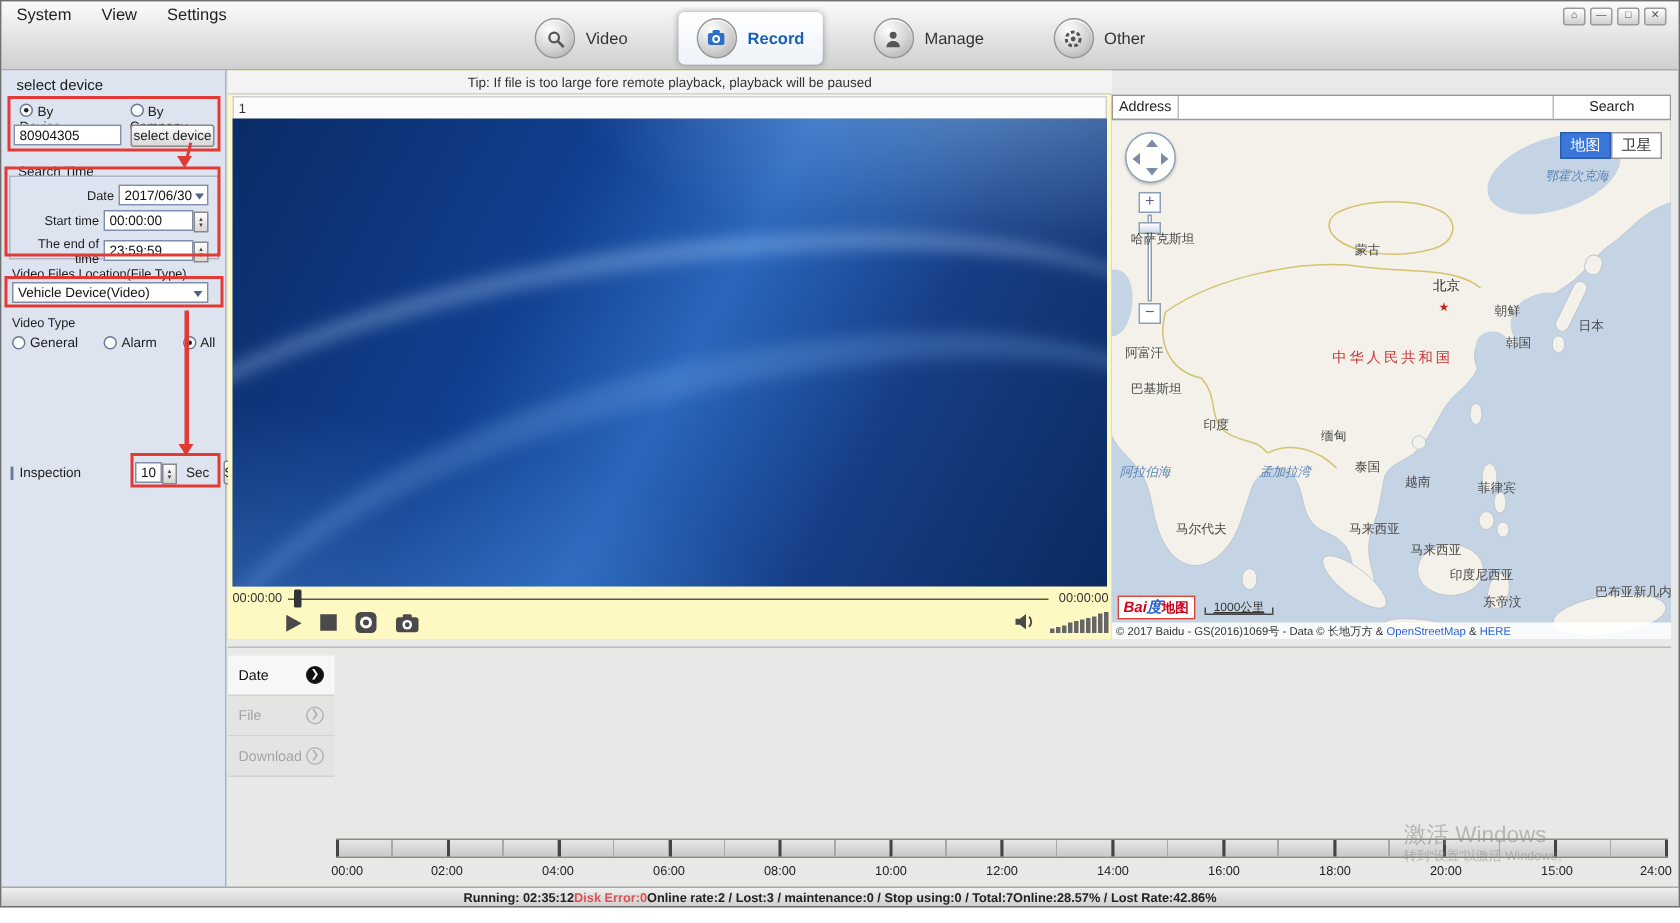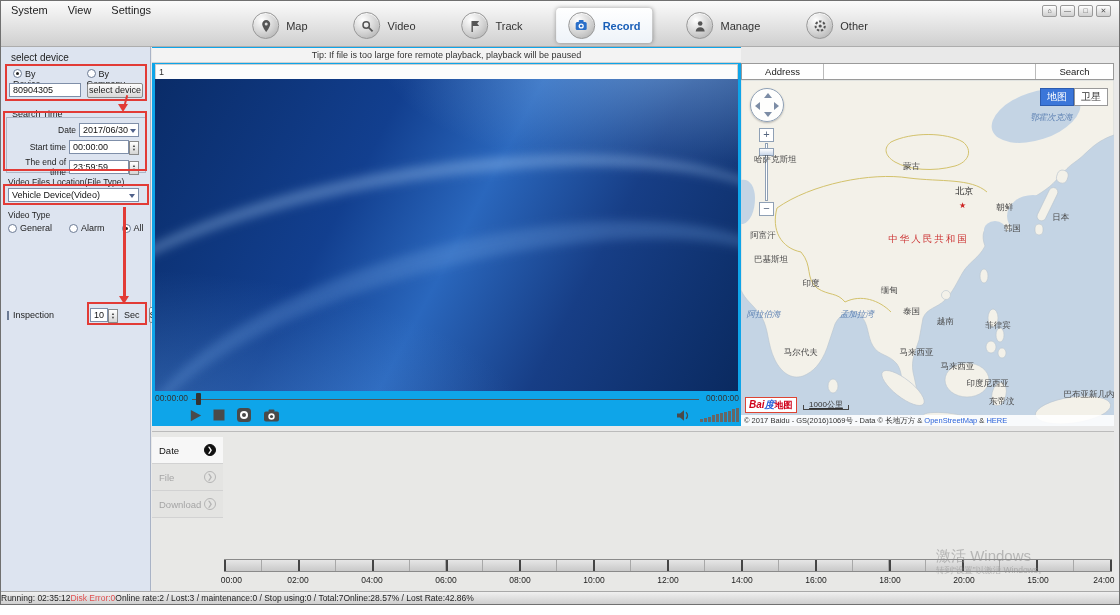--- a/index.html
+++ b/index.html
@@ -40,21 +40,21 @@
 .vt-opt{display:flex;align-items:center;font-size:9px;}
 .insp-row{position:absolute;left:6px;top:260px;right:4px;display:flex;align-items:center;gap:4px;}
 .chk{width:9px;height:9px;border:1px solid #6b7a94;background:#fff;}
 .insp-spin{width:22px;position:relative;margin-left:32px;}
 .search-btn{width:46px;height:16px;line-height:14px;margin-left:5px;}
 
 .redbox{position:absolute;border:2px solid #e23b36;pointer-events:none;}
 .redline{position:absolute;background:#e23b36;pointer-events:none;}
 .redhead{position:absolute;width:0;height:0;border-left:5px solid transparent;border-right:5px solid transparent;border-top:8px solid #e23b36;pointer-events:none;}
 
-.center{position:absolute;left:151px;top:46px;width:589px;height:379px;background:#0ea5e9;}
+.center{position:absolute;left:151px;top:46px;width:589px;height:379px;background:#fef9c3;}
 .tip{position:absolute;top:1px;left:0;right:0;height:15px;background:#f3f3f3;border-bottom:1px solid #d0d0d0;text-align:center;font-size:9px;color:#333;line-height:15px;}
 .chan-strip{position:absolute;top:17px;left:3px;right:3px;height:15px;background:#fcfcfc;border:1px solid #cfcfcf;border-bottom:none;font-size:9px;color:#333;padding-left:3px;line-height:14px;}
 .video{position:absolute;top:32px;left:3px;right:3px;bottom:35px;background:
  radial-gradient(90% 70% at 88% -8%, rgba(150,195,240,.50), transparent 55%),
  radial-gradient(120% 85% at -8% 112%, rgba(90,150,220,.45), transparent 60%),
  linear-gradient(118deg,#0a2c68 0%,#123f8f 34%,#2a67bd 52%,#173e86 72%,#0a2a60 100%);overflow:hidden;}
 .swoosh1,.swoosh2{position:absolute;border-radius:50%;filter:blur(5px);}
 .swoosh1{left:-18%;top:28%;width:130%;height:80%;border-top:14px solid rgba(170,205,245,.35);transform:rotate(-9deg);}
 .swoosh2{left:-5%;top:52%;width:120%;height:90%;border-top:22px solid rgba(120,170,230,.28);transform:rotate(-14deg);}
 .slider-row{position:absolute;left:0;right:0;bottom:21px;height:14px;font-size:8.5px;color:#333;}
@@ -63,21 +63,21 @@
 .slider-track{position:absolute;left:40px;right:42px;top:8px;height:1px;background:#555;}
 .slider-handle{position:absolute;left:44px;top:2px;width:5px;height:12px;background:#333;border-radius:1px;}
 .controls-row{position:absolute;left:0;right:0;bottom:0;height:21px;}
 .pbtn{position:absolute;top:1px;width:18px;height:18px;display:flex;align-items:center;justify-content:center;}
 .vol-icon{position:absolute;left:524px;top:3px;}
 .volbars{position:absolute;left:548px;top:2px;width:44px;height:15px;display:flex;align-items:flex-end;gap:1px;}
 .volbars i{display:block;width:3px;background:#666;}
 
 .map-panel{position:absolute;left:740px;top:46px;width:373px;height:379px;}
 .addr-row{position:absolute;top:16px;left:0;right:0;height:17px;display:flex;border:1px solid #9a9a9a;background:#fff;font-size:9.5px;color:#222;}
-.addr-label{width:82px;border-right:1px solid #bbb;text-align:center;line-height:15px;}
+.addr-label{width:44px;border-right:1px solid #bbb;text-align:center;line-height:15px;}
 .addr-input{flex:1;border:none;outline:none;font-size:9.5px;padding:0 3px;}
 .addr-search{width:78px;border-left:1px solid #bbb;text-align:center;line-height:15px;background:#fff;}
 .map{position:absolute;top:33px;left:0;right:0;bottom:0;background:#c4d4e4;overflow:hidden;}
 .map svg{position:absolute;inset:0;}
 .maplabel{position:absolute;white-space:nowrap;font-size:8.5px;color:#4a4a4a;transform:translate(-2px,-50%);}
 .maplabel.sea{color:#5f83b4;font-style:italic;}
 .maplabel.red{color:#cc3333;font-size:9.5px;letter-spacing:2px;}
 .maplabel.city{color:#222;font-size:9px;}
 .maplabel.star{color:#cc2222;font-size:8px;}
 .pan{position:absolute;left:9px;top:8px;width:34px;height:34px;border-radius:50%;background:rgba(255,255,255,.9);border:1px solid #8fa0b5;box-shadow:0 1px 2px rgba(0,0,0,.25);}
@@ -117,67 +117,49 @@
 .cursor-label{position:absolute;bottom:24px;margin-left:2px;font-size:8px;color:#333;white-space:nowrap;}
 .ruler{position:absolute;left:72px;right:2px;bottom:19px;height:13px;background:linear-gradient(#e6e6e6,#c9c9c9);border:1px solid #8a8a8a;
  background-image:repeating-linear-gradient(90deg,transparent 0,transparent calc(100%/24 - 1px),#a8a8a8 calc(100%/24 - 1px),#a8a8a8 calc(100%/24)),linear-gradient(#e6e6e6,#c9c9c9);}
 .rtick{position:absolute;top:0;bottom:0;width:2px;background:#444;}
 .rlabels{position:absolute;left:72px;right:2px;bottom:4px;height:12px;}
 .rlab{position:absolute;font-size:8.5px;color:#222;transform:translateX(-50%);white-space:nowrap;}
 
 .wm1{position:absolute;left:935px;top:546px;font-size:15px;color:rgba(140,140,140,.55);z-index:40;}
 .wm2{position:absolute;left:935px;top:564px;font-size:8.5px;color:rgba(140,140,140,.55);z-index:40;}
 
-.statusbar{position:absolute;left:0;right:0;bottom:0;height:13px;background:linear-gradient(#f0f0f0,#cfcfcf);border-top:1px solid #a8a8a8;display:flex;justify-content:flex-start;align-items:center;gap:0;font-size:8.5px;color:#222;}
+.statusbar{position:absolute;left:0;right:0;bottom:0;height:13px;background:linear-gradient(#f0f0f0,#cfcfcf);border-top:1px solid #a8a8a8;display:flex;justify-content:center;align-items:center;gap:0;font-size:8.5px;color:#222;font-weight:bold;}
 .statusbar .err{color:#e05050;}
 </style>
 </head>
 <body>
 
 <div class="app">
 
   <div class="header">
     <div class="menubar">
       <span>System</span>
       <span>View</span>
       <span>Settings</span>
     </div>
     <div class="winbtns">
       <div class="winbtn">⌂</div>
       <div class="winbtn">—</div>
       <div class="winbtn">□</div>
       <div class="winbtn">✕</div>
     </div>
     <div class="toolbar">
-      <div class="tool">
-        <span class="circ">
-            <svg width="14" height="14" viewBox="0 0 14 14">
-              <path d="M7 1C4.8 1 3 2.8 3 5c0 3 4 8 4 8s4-5 4-8c0-2.2-1.8-4-4-4z" fill="#555"></path>
-              <circle cx="7" cy="5" r="1.5" fill="#ddd"></circle>
-            </svg>
-          </span>
-        <span class="tlabel">Map</span>
-      </div>
       <div class="tool">
         <span class="circ">
             <svg width="14" height="14" viewBox="0 0 14 14">
               <circle cx="6" cy="6" r="3.2" fill="none" stroke="#555" stroke-width="1.5"></circle>
               <line x1="8.6" y1="8.6" x2="12.4" y2="12.4" stroke="#555" stroke-width="1.8"></line>
             </svg>
           </span>
         <span class="tlabel">Video</span>
-      </div>
-      <div class="tool">
-        <span class="circ">
-            <svg width="14" height="14" viewBox="0 0 14 14">
-              <line x1="4" y1="2" x2="4" y2="13" stroke="#555" stroke-width="1.4"></line>
-              <path d="M4 2h7L9 4.5 11 7H4z" fill="#555"></path>
-            </svg>
-          </span>
-        <span class="tlabel">Track</span>
       </div>
       <div class="tool active">
         <span class="circ">
             <svg width="15" height="15" viewBox="0 0 15 15">
               <rect x="1.5" y="4" width="11" height="8" rx="1.5" fill="#2a6fc9"></rect>
               <circle cx="7" cy="8" r="2.6" fill="#fff"></circle>
               <circle cx="7" cy="8" r="1.3" fill="#2a6fc9"></circle>
               <rect x="4.5" y="2" width="5" height="2.2" rx="1" fill="#2a6fc9"></rect>
             </svg>
           </span>

